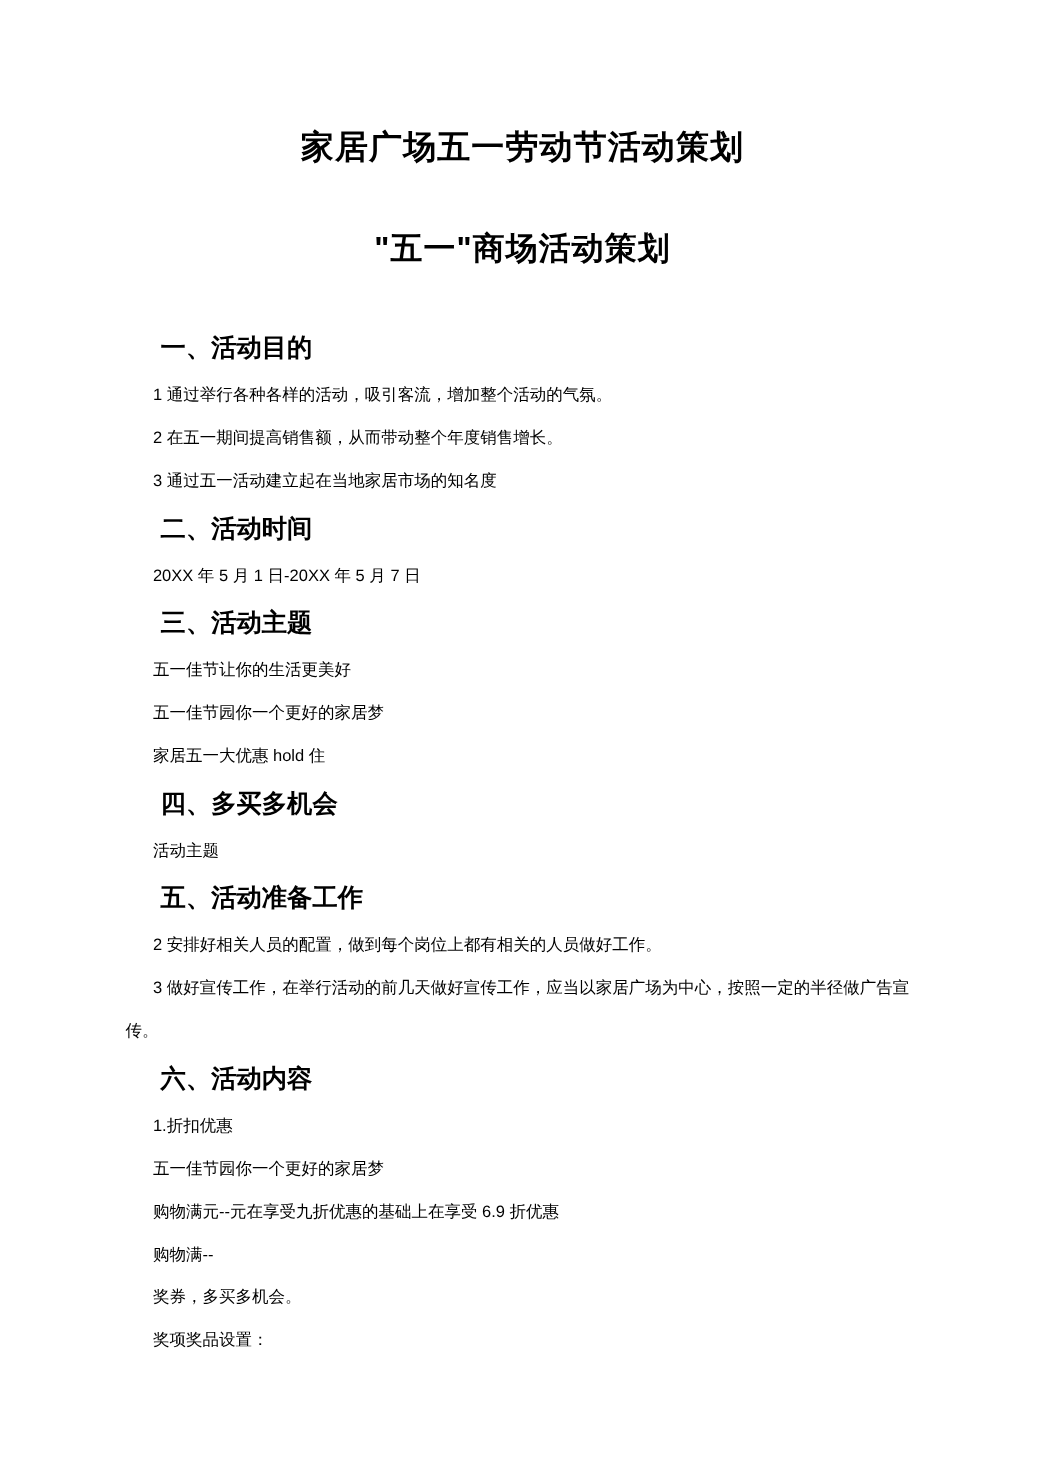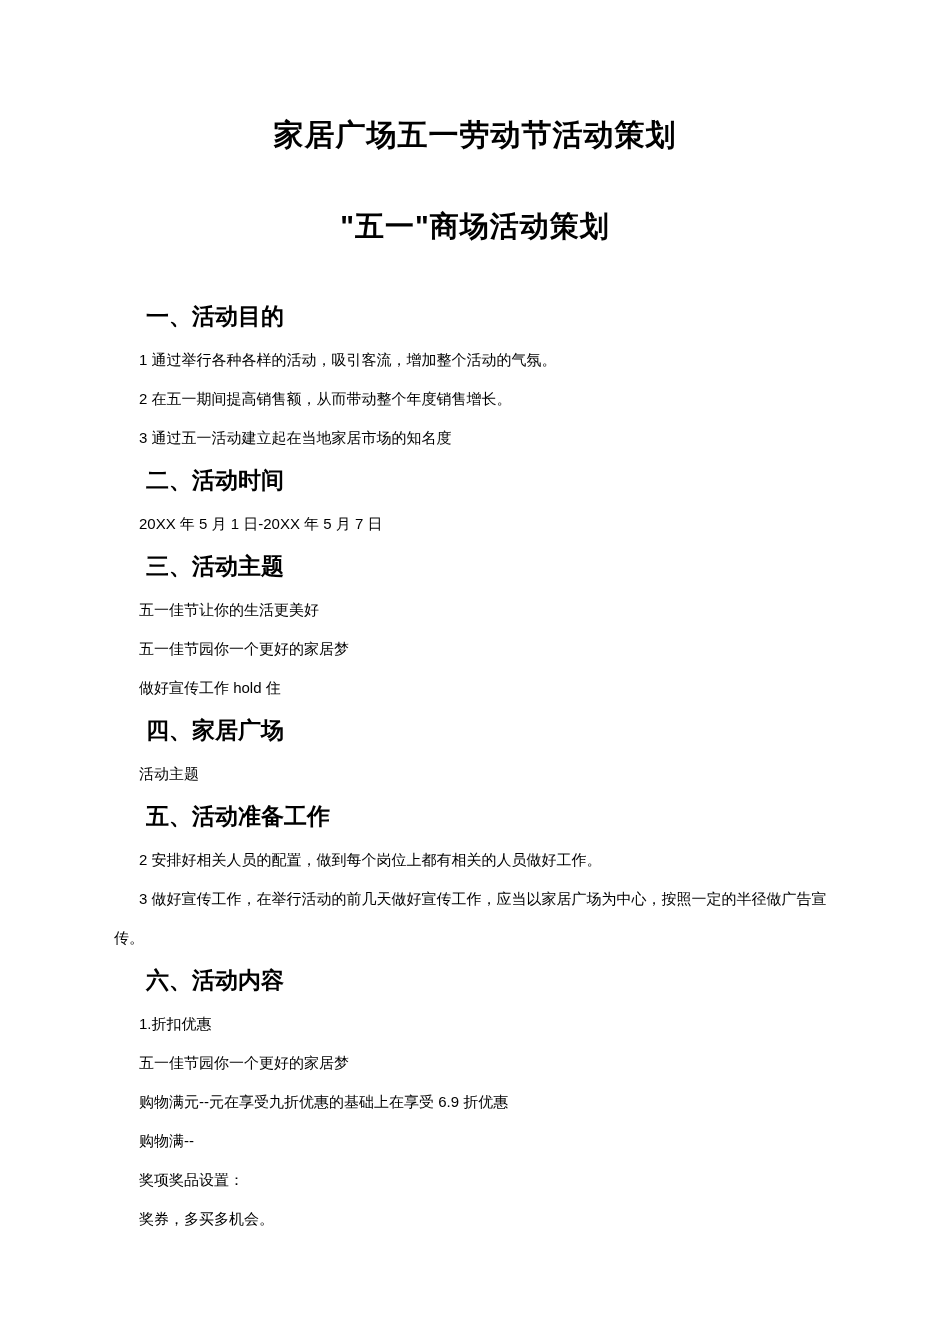--- a/index.html
+++ b/index.html
@@ -75,38 +75,38 @@
 
     <section>
       <h3 class="sec-heading">二、活动时间</h3>
       <p class="para">20XX 年 5 月 1 日-20XX 年 5 月 7 日</p>
     </section>
 
     <section>
       <h3 class="sec-heading">三、活动主题</h3>
       <p class="para">五一佳节让你的生活更美好</p>
       <p class="para">五一佳节园你一个更好的家居梦</p>
-      <p class="para">做好宣传工作 hold 住</p>
+      <p class="para">家居五一大优惠 hold 住</p>
     </section>
 
     <section>
-      <h3 class="sec-heading">四、家居广场</h3>
+      <h3 class="sec-heading">四、多买多机会</h3>
       <p class="para">活动主题</p>
     </section>
 
     <section>
       <h3 class="sec-heading">五、活动准备工作</h3>
       <p class="para">2 安排好相关人员的配置，做到每个岗位上都有相关的人员做好工作。</p>
       <p class="para">3 做好宣传工作，在举行活动的前几天做好宣传工作，应当以家居广场为中心，按照一定的半径做广告宣传。</p>
     </section>
 
     <section>
       <h3 class="sec-heading">六、活动内容</h3>
       <p class="para">1.折扣优惠</p>
       <p class="para">五一佳节园你一个更好的家居梦</p>
       <p class="para">购物满元--元在享受九折优惠的基础上在享受 6.9 折优惠</p>
       <p class="para">购物满--</p>
+      <p class="para">奖券，多买多机会。</p>
       <p class="para">奖项奖品设置：</p>
-      <p class="para">奖券，多买多机会。</p>
     </section>
 
   </div>
 </div>
 
 </body></html>

